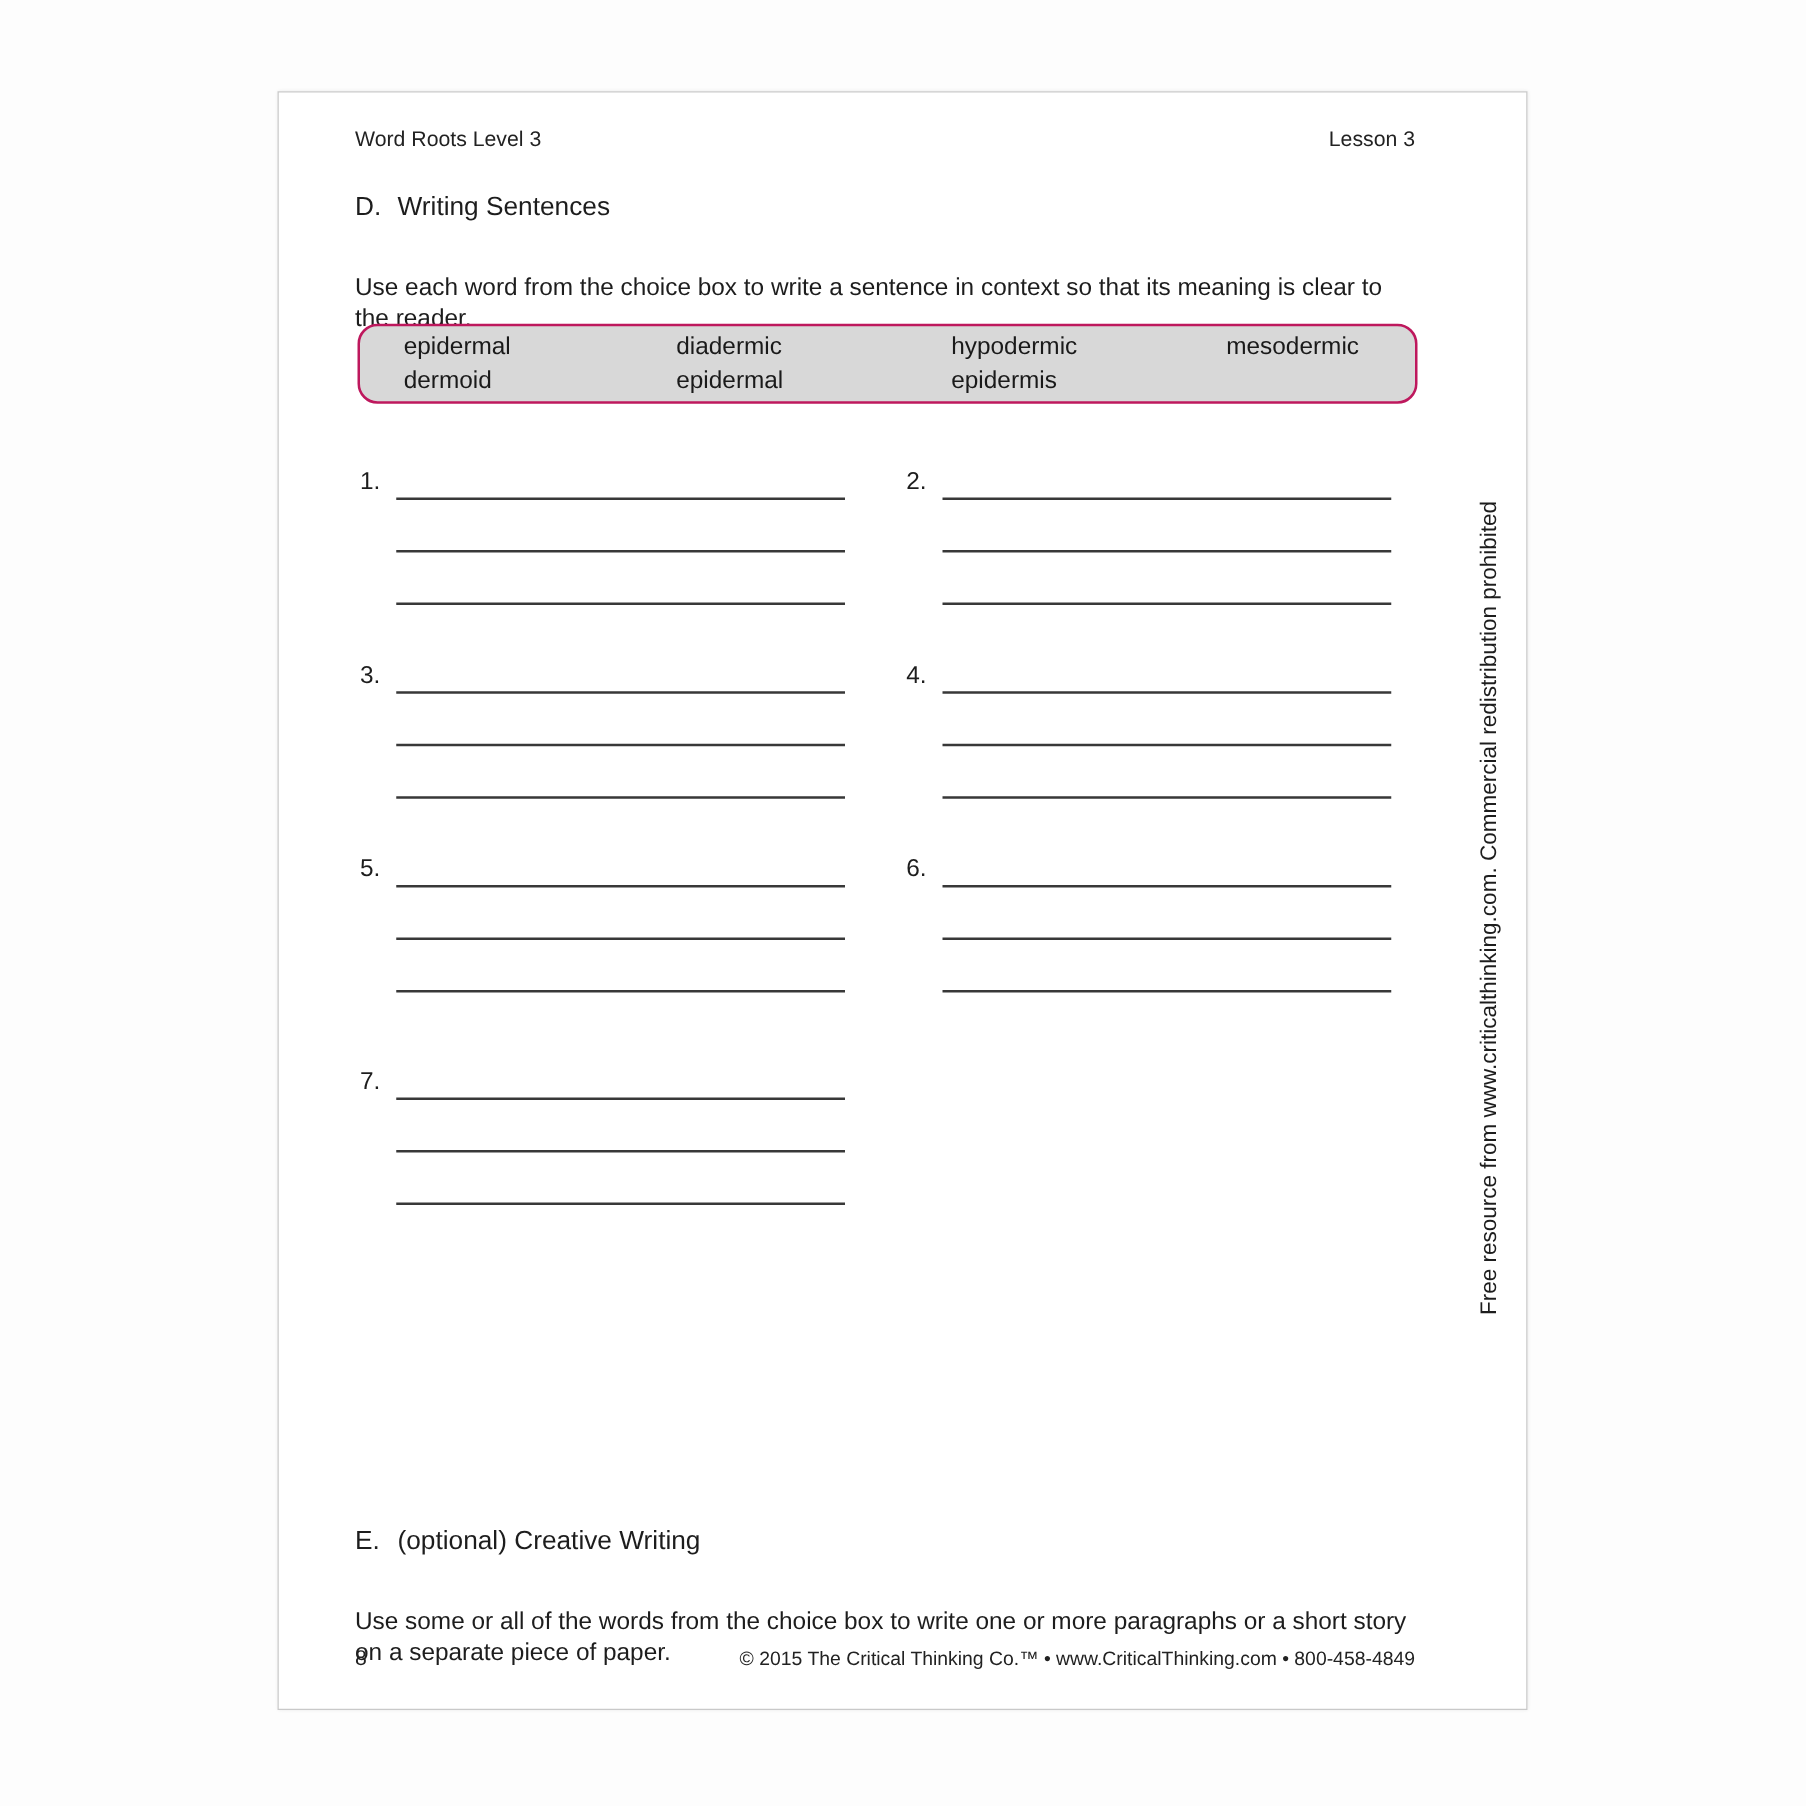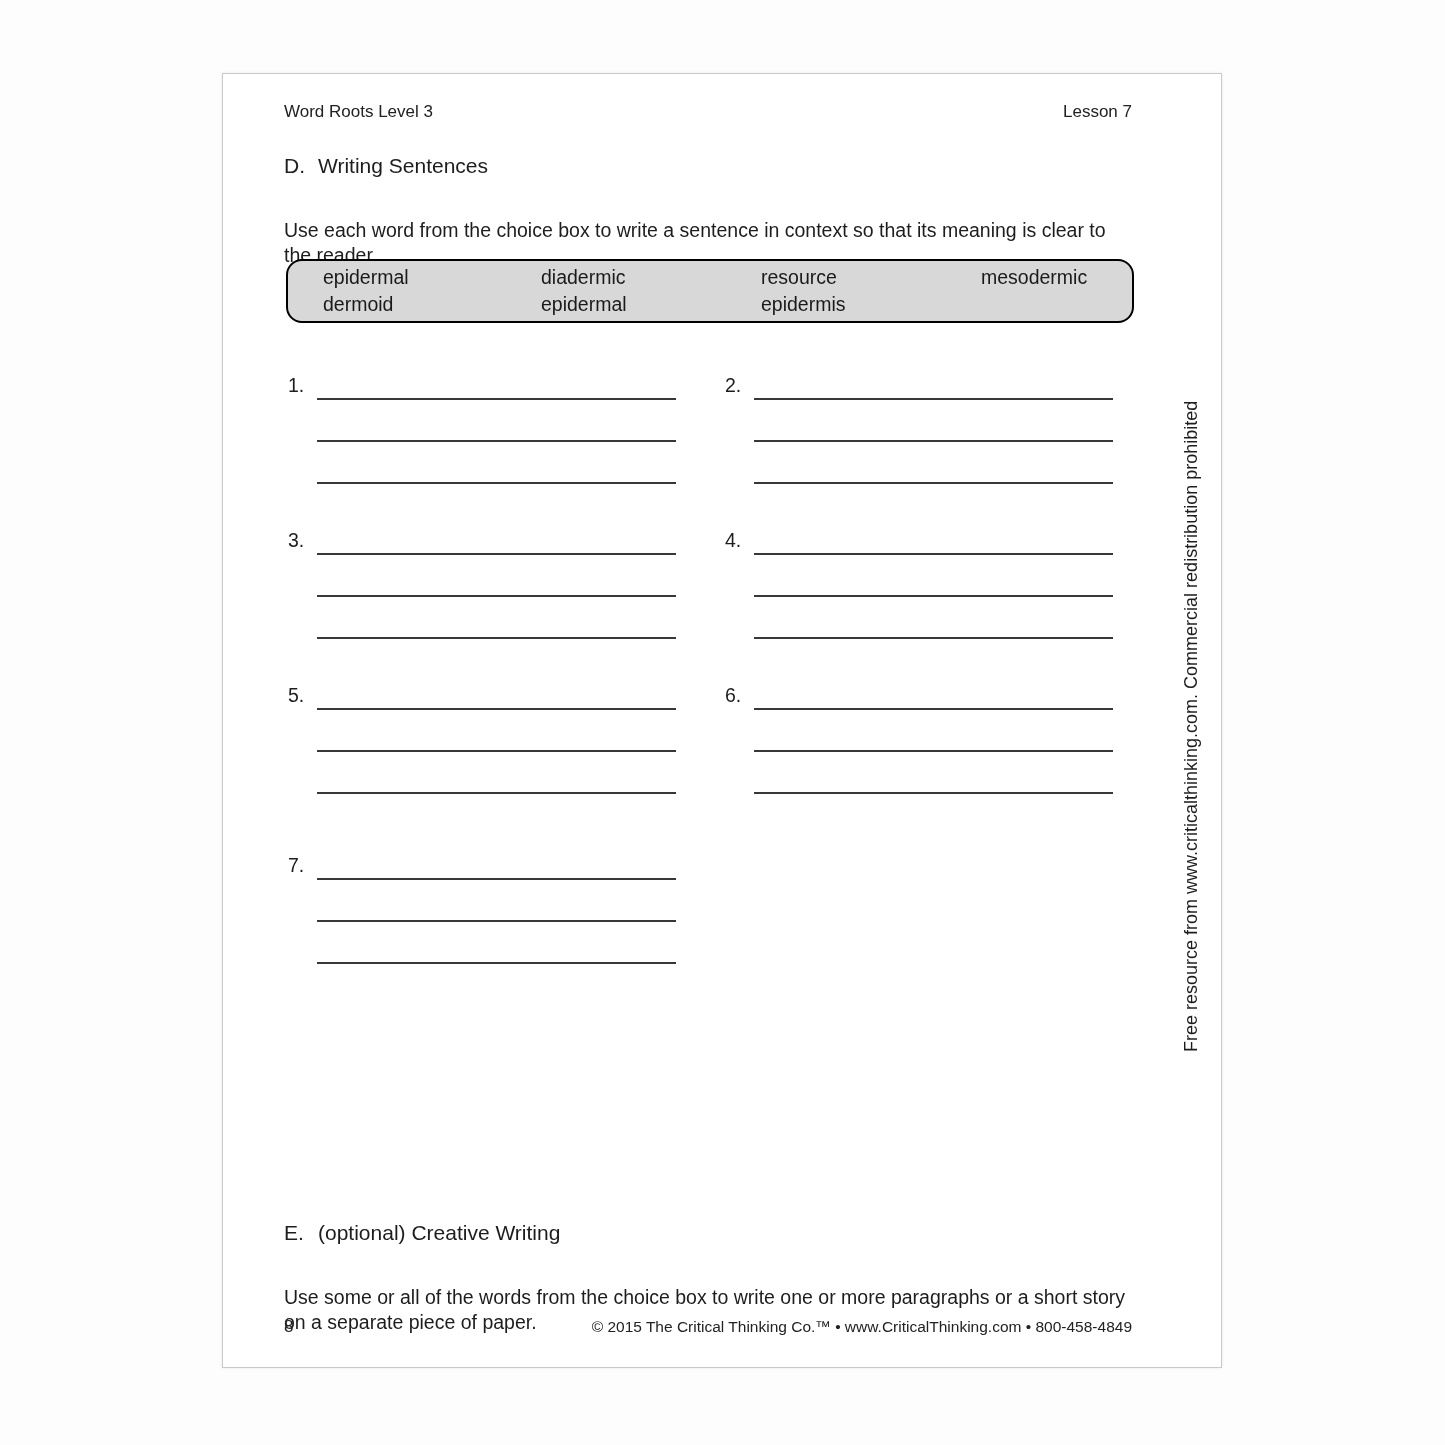--- a/index.html
+++ b/index.html
@@ -41,21 +41,21 @@
     font-size: 19.5px; line-height: 25px; color: #1d1d1d; margin-top: 40px;
   }
   .instructions-d { top: 104px; width: 840px; }
   .instructions-e { top: 1171px; width: 852px; }
 
   
   .choice-box {
     position: absolute; left: 63px; top: 185px;
     width: 848px; height: 64px;
     background: #d8d8d8;
-    border: 2px solid #000000;
+    border: 2px solid #be185d;
     border-radius: 16px;
     display: grid;
     grid-template-columns: 218px 220px 220px 1fr;
     align-content: center;
     padding: 2px 10px 2px 35px;
     font-size: 19.5px; line-height: 27px;
     color: #1a1a1a;
   }
 
   
@@ -98,32 +98,32 @@
   .footer-row .copyright { font-size: 15.5px; text-align: center; }
 </style>
 </head>
 <body>
 
 <div class="canvas">
   <div class="page">
 
     <div class="header-row">
       <span>Word Roots Level 3</span>
-      <span>Lesson 7</span>
+      <span>Lesson 3</span>
     </div>
 
     <div class="sec-heading sec-d-heading">
       <span class="sec-label">D.</span><span>Writing Sentences</span>
     </div>
     <p class="instructions instructions-d">Use each word from the choice box to write a sentence in context so that its meaning is clear to the reader.</p>
 
     <div class="choice-box">
       <span>epidermal</span>
       <span>diadermic</span>
-      <span>resource</span>
+      <span>hypodermic</span>
       <span>mesodermic</span>
       <span>dermoid</span>
       <span>epidermal</span>
       <span>epidermis</span>
       <span></span>
     </div>
 
     <div class="item col-left row-a">
       <span class="num">1.</span>
       <div class="blank b1"></div>

